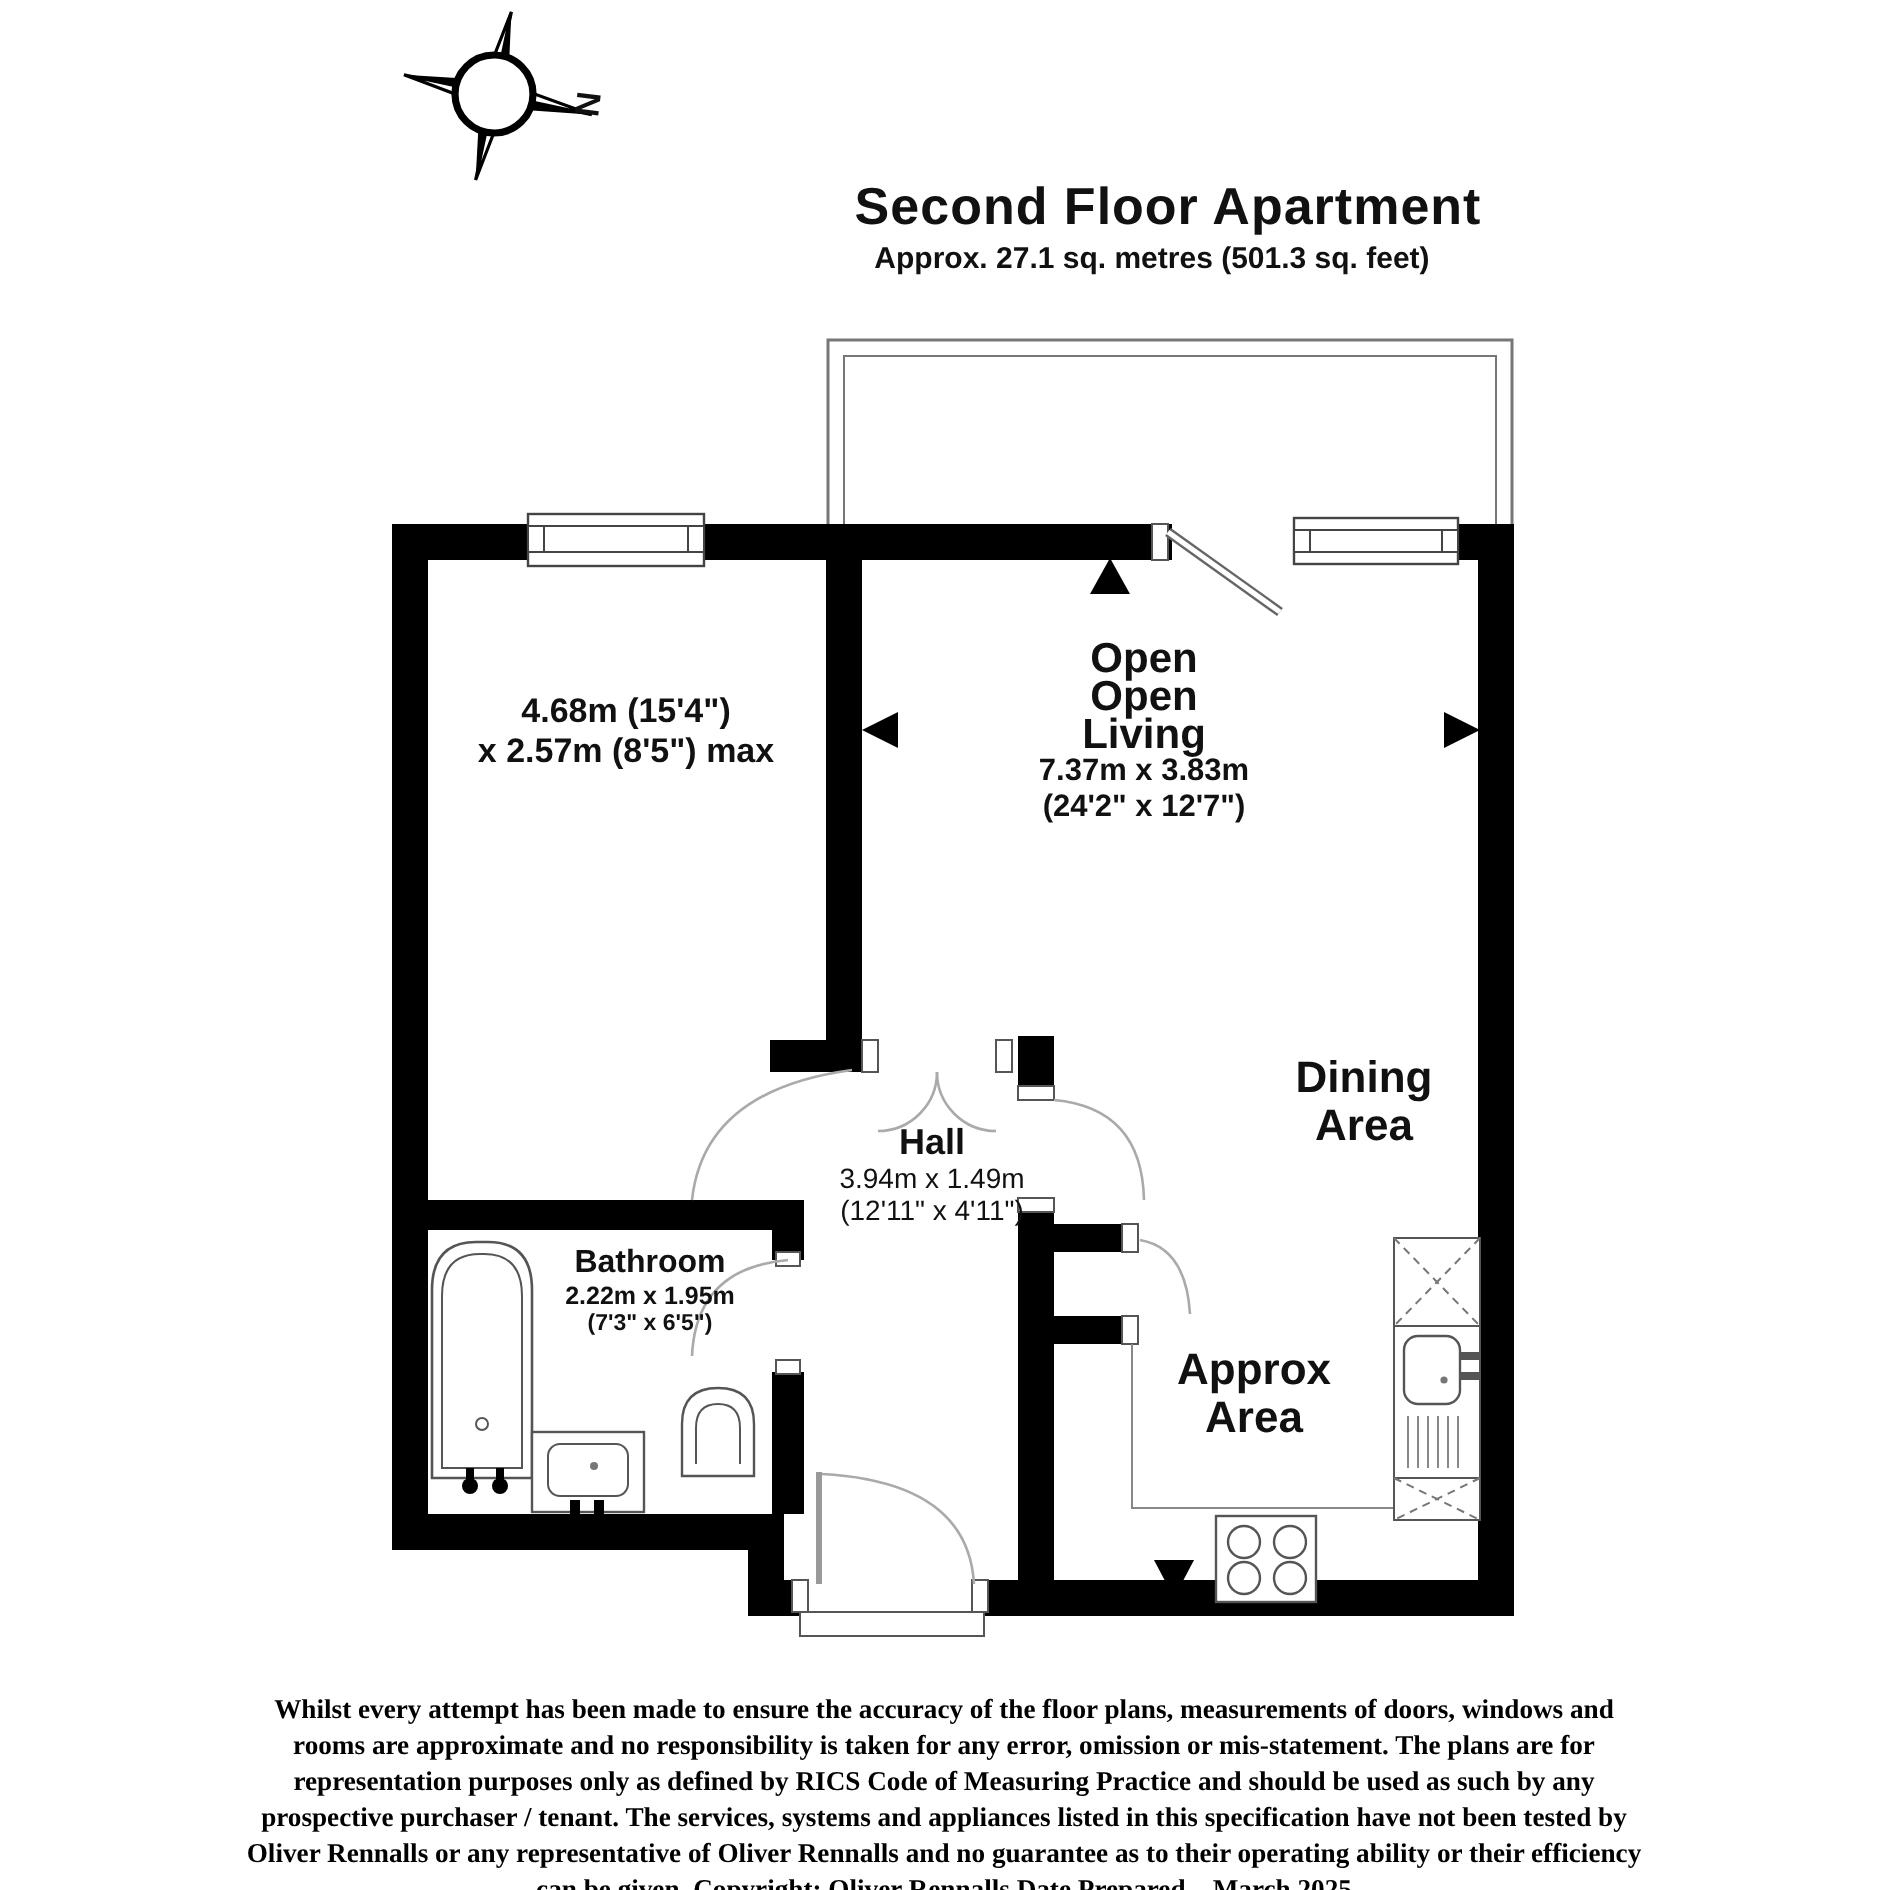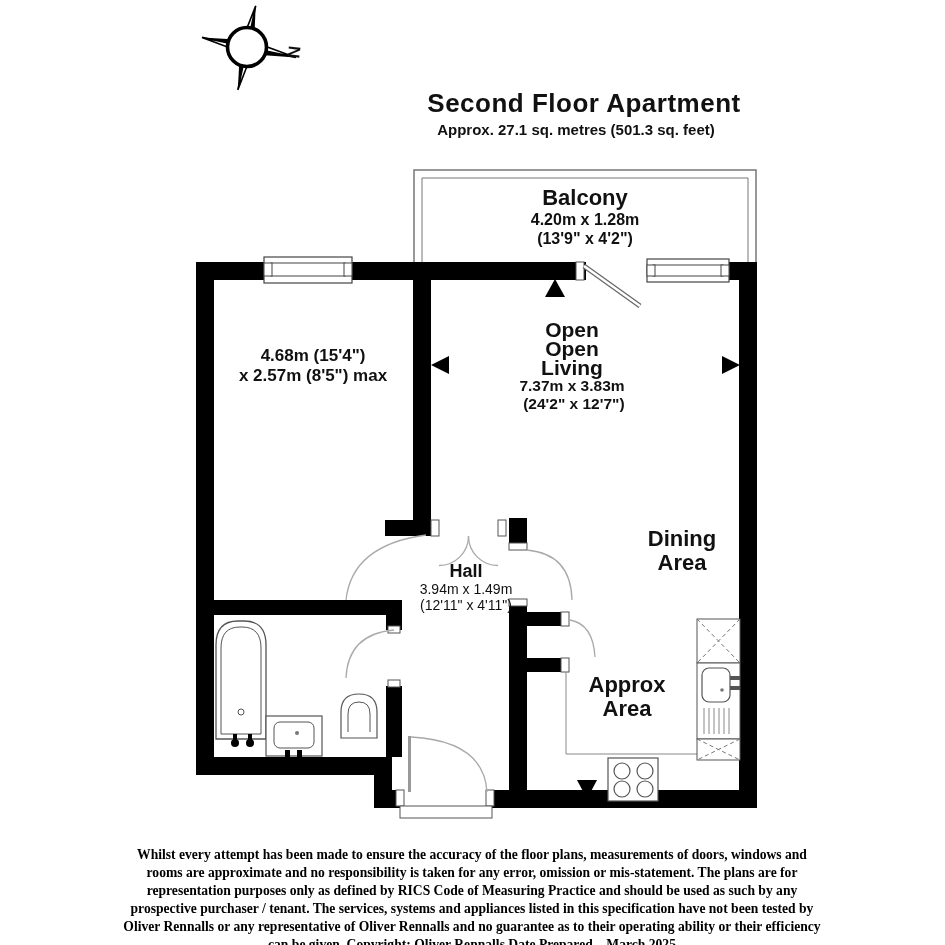--- a/index.html
+++ b/index.html
@@ -11,21 +11,21 @@
   .title-sub{font-size:15px;font-weight:bold;margin-top:4px;}
   .room-label{transform:translateX(-50%);text-align:center;white-space:nowrap;line-height:1.0;}
   .rname{font-weight:bold;}
   .sz22{font-size:22px;line-height:24px;}
   .sz24{font-size:24px;line-height:26px;}
   .sz21{font-size:21px;line-height:19px;}
   .sz18{font-size:18px;line-height:20px;}
   .sz16{font-size:16px;line-height:18px;}
   .dim16{font-size:16px;line-height:19px;font-weight:bold;}
   .dim17{font-size:17px;line-height:20px;font-weight:bold;}
-  .dim15{font-size:15.5px;line-height:17.5px;font-weight:bold;text-align:right;}
+  .dim15{font-size:15.5px;line-height:17.5px;font-weight:bold;}
   .dim14{font-size:14px;line-height:16px;font-weight:normal;}
   .dim12{font-size:12.5px;line-height:15px;font-weight:bold;}
   .dim11{font-size:11.5px;line-height:13px;font-weight:bold;}
   .compass-n{left:287px;top:42px;font-size:17px;font-weight:bold;transform:rotate(97deg);}
   .disclaimer{left:472px;top:846px;width:706px;transform:translateX(-50%);
               font-family:"Liberation Serif",serif;font-weight:bold;font-size:13.6px;
               line-height:1.32;text-align:center;color:#000;}
   svg{display:block;}
 </style>
 </head>
@@ -180,25 +180,20 @@
     </g>
 
     <g fill="#000">
       <polygon points="545,297 565,297 555,279"></polygon>
       <polygon points="449,356 449,374 431,365"></polygon>
       <polygon points="722,356 722,374 740,365"></polygon>
       <polygon points="577,780 597,780 587,799"></polygon>
     </g>
   </svg>
 
-  <div class="abs room-label" style="left:585px;top:186px">
-    <div class="rname sz22">Balcony</div>
-    <div class="dim16">4.20m x 1.28m</div>
-    <div class="dim16">(13'9" x 4'2")</div>
-  </div>
 
   <div class="abs room-label" style="left:313px;top:346px">
     <div class="dim17">4.68m (15'4")</div>
     <div class="dim17">x 2.57m (8'5") max</div>
   </div>
 
   <div class="abs room-label" style="left:572px;top:320px">
     <div class="rname sz21">Open</div>
     <div class="rname sz21">Open</div>
     <div class="rname sz21">Living</div>
@@ -210,20 +205,25 @@
     <div class="rname sz22">Dining</div>
     <div class="rname sz22">Area</div>
   </div>
 
   <div class="abs room-label" style="left:466px;top:561px">
     <div class="rname sz18">Hall</div>
     <div class="dim14">3.94m x 1.49m</div>
     <div class="dim14">(12'11" x 4'11")</div>
   </div>
 
+  <div class="abs room-label" style="left:325px;top:623px">
+    <div class="rname sz16">Bathroom</div>
+    <div class="dim12">2.22m x 1.95m</div>
+    <div class="dim11">(7'3" x 6'5")</div>
+  </div>
 
   <div class="abs room-label" style="left:627px;top:673px">
     <div class="rname sz22">Approx</div>
     <div class="rname sz22">Area</div>
   </div>
 
   <div class="abs disclaimer">Whilst every attempt has been made to ensure the accuracy of the floor plans, measurements of doors, windows and rooms are approximate and no responsibility is taken for any error, omission or mis-statement. The plans are for representation purposes only as defined by RICS Code of Measuring Practice and should be used as such by any prospective purchaser / tenant. The services, systems and appliances listed in this specification have not been tested by Oliver Rennalls or any representative of Oliver Rennalls and no guarantee as to their operating ability or their efficiency can be given. Copyright: Oliver Rennalls Date Prepared – March 2025</div>
 
 </div>
 

